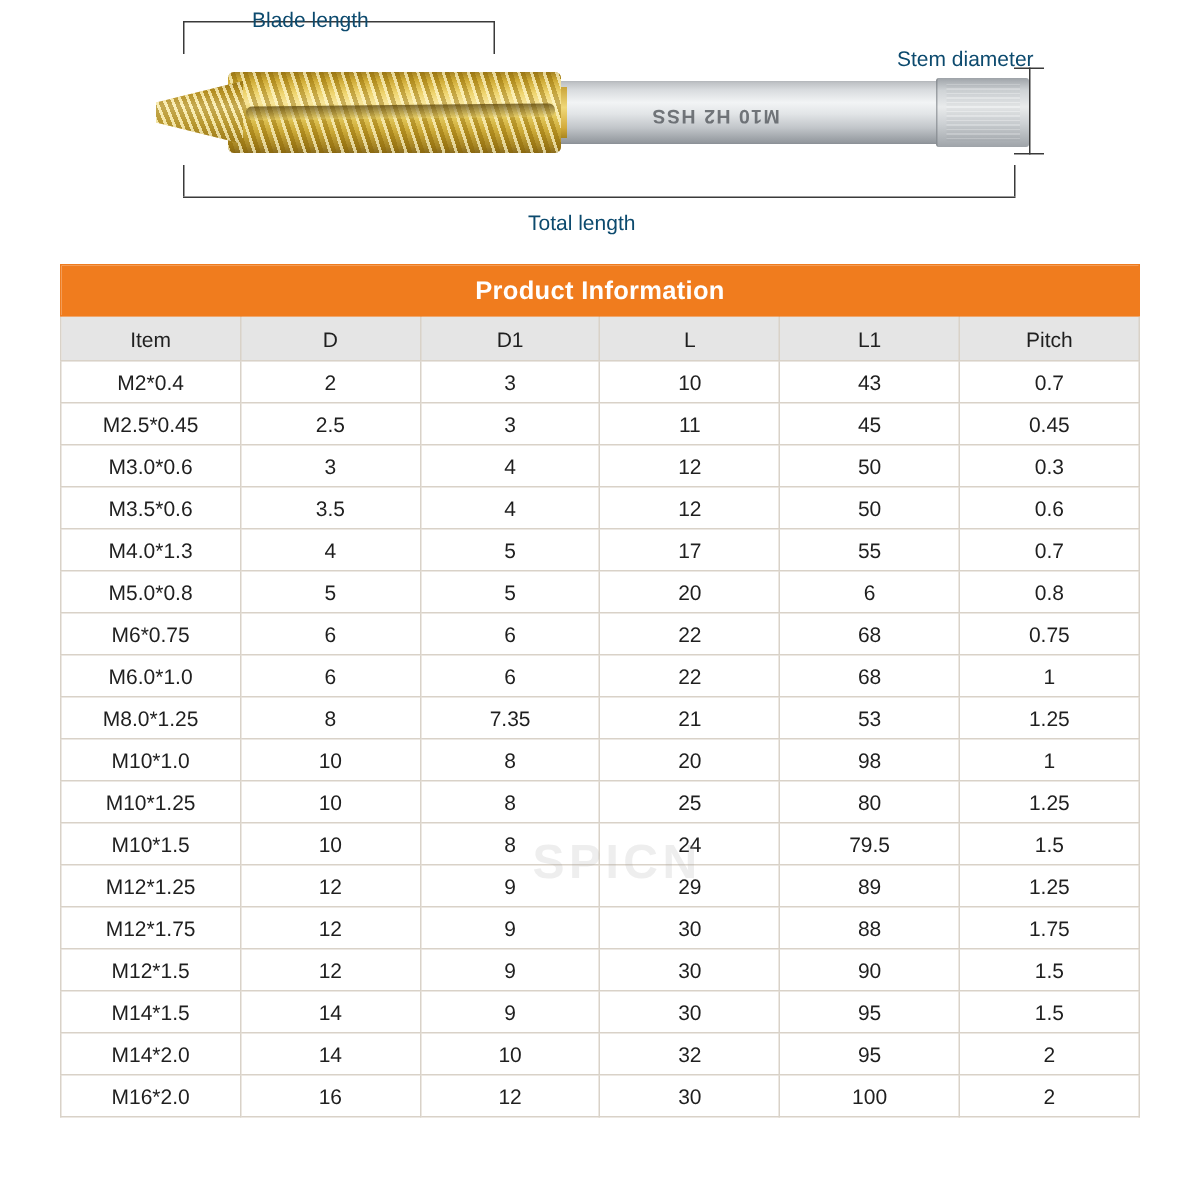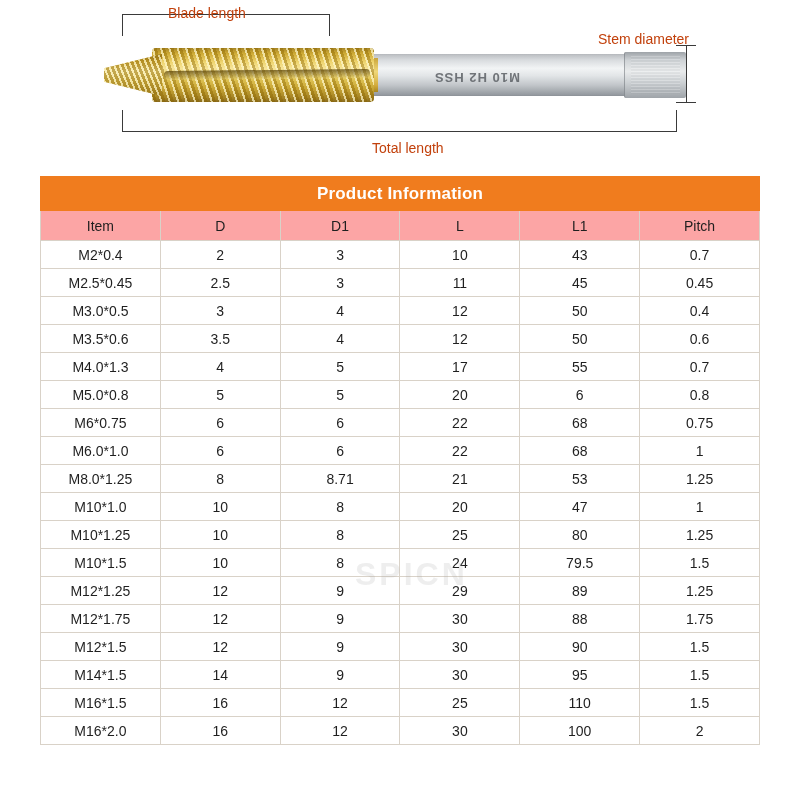--- a/index.html
+++ b/index.html
@@ -21,41 +21,41 @@
     position: relative;
     width: 800px;
     height: 168px;
     background: #ffffff;
   }
 
   
   .dim-label {
     position: absolute;
     font-size: 14px;
-    color: #c2410c;
+    color: #0c4a6e;
     white-space: nowrap;
   }
   .dim-line {
     position: absolute;
     background: #3a3a3a;
   }
   .dim-h { height: 1px; }
   .dim-v { width: 1px; }
 
   
   #blade-bracket-line { left: 122px; top: 14px; width: 208px; }
   #blade-tick-left  { left: 122px; top: 14px; height: 22px; }
   #blade-tick-right { left: 329px; top: 14px; height: 22px; }
   #blade-length-label { left: 168px; top: 5px; }
 
   
   #total-bracket-line { left: 122px; top: 131px; width: 555px; }
   #total-tick-left  { left: 122px; top: 110px; height: 21px; }
   #total-tick-right { left: 676px; top: 110px; height: 21px; }
-  #total-length-label { left: 372px; top: 140px; }
+  #total-length-label { left: 352px; top: 140px; }
 
   
   #stem-bracket-line { left: 686px; top: 45px; height: 58px; width: 1px; }
   #stem-tick-top    { left: 676px; top: 45px; width: 20px; height: 1px; }
   #stem-tick-bottom { left: 676px; top: 102px; width: 20px; height: 1px; }
   #stem-diameter-label { left: 598px; top: 31px; }
 
   
   .tap {
     position: absolute;
@@ -190,21 +190,21 @@
   tr.title-row th {
     background: #f07c1e;
     color: #ffffff;
     font-size: 17px;
     font-weight: 700;
     height: 34px;
     border: 1px solid #f07c1e;
     letter-spacing: .2px;
   }
   tr.head-row td {
-    background: #fca5a5;
+    background: #e5e5e5;
     font-size: 14px;
     color: #1f1f1f;
     height: 30px;
   }
   tr.data-row td { background: #ffffff; }
 
   
   .watermark {
     position: absolute;
     left: 315px;
@@ -278,26 +278,26 @@
           </tr>
           <tr class="data-row">
             <td>M2.5*0.45</td>
             <td>2.5</td>
             <td>3</td>
             <td>11</td>
             <td>45</td>
             <td>0.45</td>
           </tr>
           <tr class="data-row">
-            <td>M3.0*0.5</td>
+            <td>M3.0*0.6</td>
             <td>3</td>
             <td>4</td>
             <td>12</td>
             <td>50</td>
-            <td>0.4</td>
+            <td>0.3</td>
           </tr>
           <tr class="data-row">
             <td>M3.5*0.6</td>
             <td>3.5</td>
             <td>4</td>
             <td>12</td>
             <td>50</td>
             <td>0.6</td>
           </tr>
           <tr class="data-row">
@@ -328,31 +328,31 @@
             <td>M6.0*1.0</td>
             <td>6</td>
             <td>6</td>
             <td>22</td>
             <td>68</td>
             <td>1</td>
           </tr>
           <tr class="data-row">
             <td>M8.0*1.25</td>
             <td>8</td>
-            <td>8.71</td>
+            <td>7.35</td>
             <td>21</td>
             <td>53</td>
             <td>1.25</td>
           </tr>
           <tr class="data-row">
             <td>M10*1.0</td>
             <td>10</td>
             <td>8</td>
             <td>20</td>
-            <td>47</td>
+            <td>98</td>
             <td>1</td>
           </tr>
           <tr class="data-row">
             <td>M10*1.25</td>
             <td>10</td>
             <td>8</td>
             <td>25</td>
             <td>80</td>
             <td>1.25</td>
           </tr>
@@ -390,26 +390,26 @@
           </tr>
           <tr class="data-row">
             <td>M14*1.5</td>
             <td>14</td>
             <td>9</td>
             <td>30</td>
             <td>95</td>
             <td>1.5</td>
           </tr>
           <tr class="data-row">
-            <td>M16*1.5</td>
-            <td>16</td>
-            <td>12</td>
-            <td>25</td>
-            <td>110</td>
-            <td>1.5</td>
+            <td>M14*2.0</td>
+            <td>14</td>
+            <td>10</td>
+            <td>32</td>
+            <td>95</td>
+            <td>2</td>
           </tr>
           <tr class="data-row">
             <td>M16*2.0</td>
             <td>16</td>
             <td>12</td>
             <td>30</td>
             <td>100</td>
             <td>2</td>
           </tr>
         </tbody>

